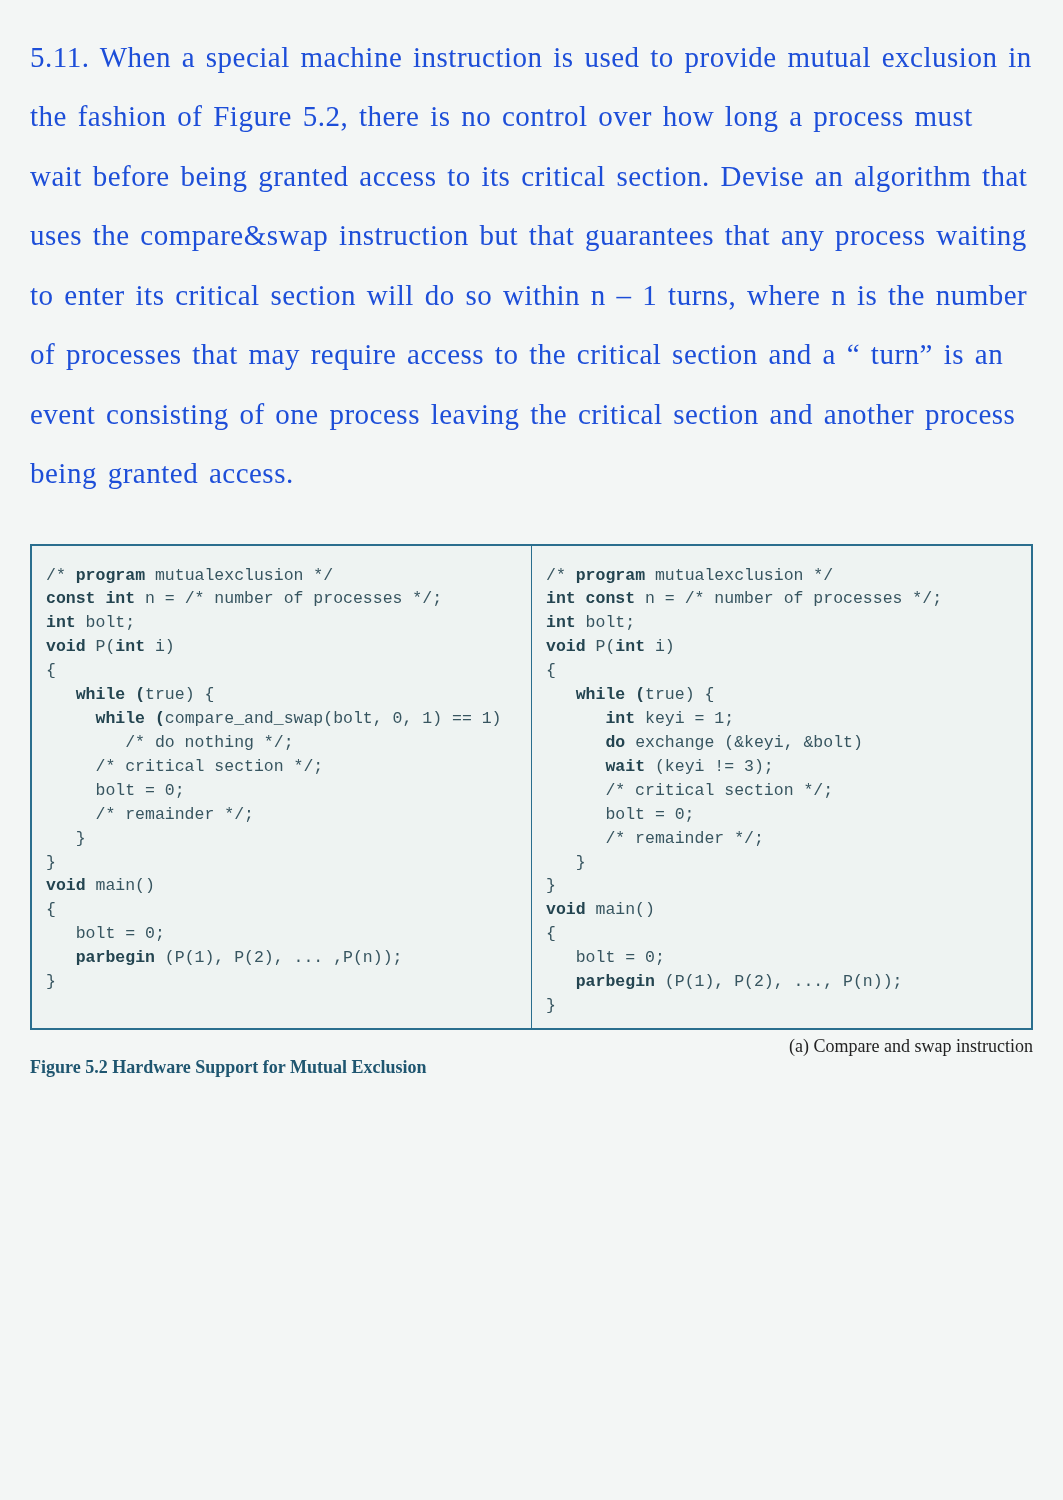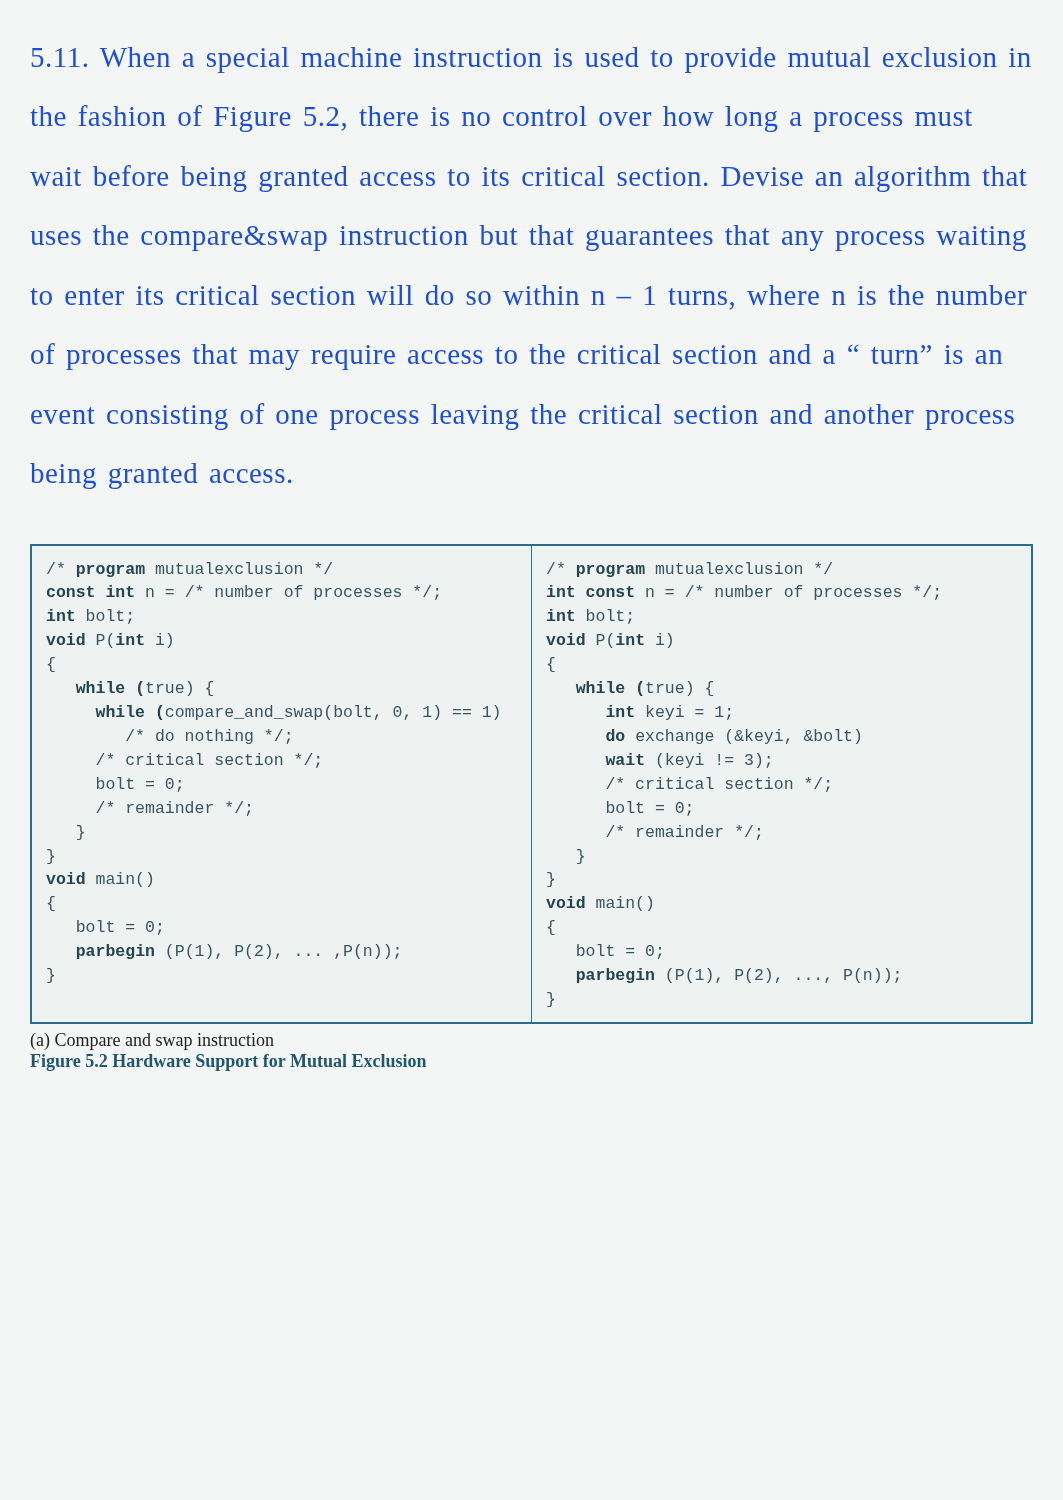--- a/index.html
+++ b/index.html
@@ -21,39 +21,39 @@
     word-spacing: 3px;
   }
   .figure-box {
     border: 2px solid #2a6e8e;
     background: #eef3f2;
     display: flex;
     margin-top: 10px;
   }
   .code-col {
     flex: 1;
-    padding: 12px 0 10px 14px;
+    padding: 18px 0 10px 14px;
     font-family: 'Courier New', Courier, monospace;
     font-size: 16.5px;
     line-height: 1.45;
     white-space: pre;
     color: #375560;
     box-sizing: border-box;
   }
   .code-col.left {
     border-right: 1px solid #2a6e8e;
   }
   .kw { font-weight: bold; color: #234450; }
   .captions {
     display: flex;
     margin-top: 6px;
   }
   .caption {
     flex: 1;
-    text-align: left;
+    text-align: right;
     font-family: 'Times New Roman', Times, serif;
     font-size: 18px;
     color: #222;
   }
   .fig-title {
     font-family: 'Times New Roman', Times, serif;
     font-size: 18px;
     color: #1f5670;
     font-weight: bold;
   }

